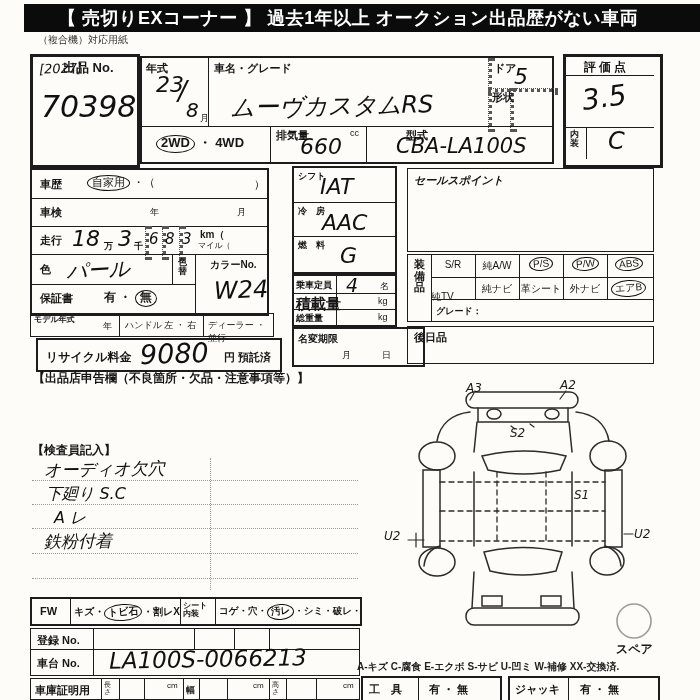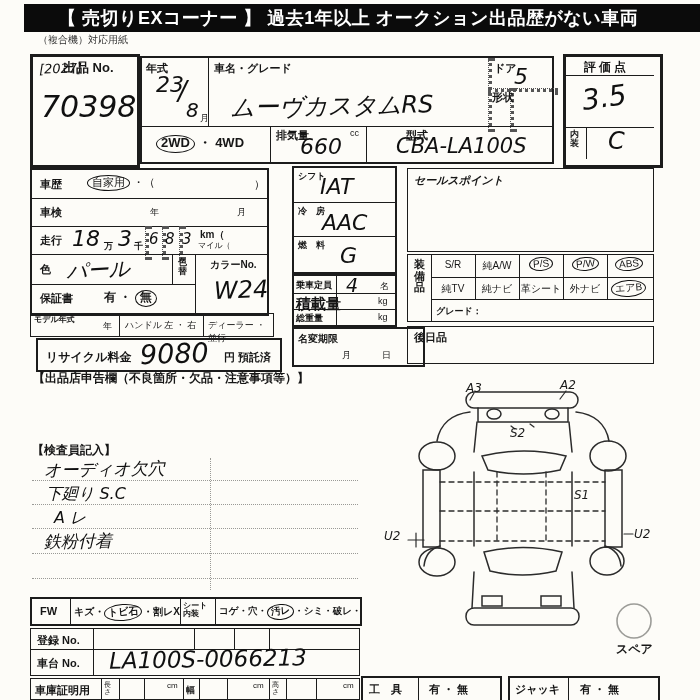--- a/index.html
+++ b/index.html
@@ -197,21 +197,21 @@
     <div class="hl" style="left:23px;top:44px;width:222px;"></div>
     <div class="vl" style="left:67px;top:0;height:44px;"></div>
     <div class="vl" style="left:111px;top:0;height:44px;"></div>
     <div class="vl" style="left:155px;top:0;height:44px;"></div>
     <div class="vl" style="left:199px;top:0;height:44px;"></div>
     <div class="abs" style="left:23px;top:4px;width:44px;text-align:center;font-size:10px;">S/R</div>
     <div class="abs" style="left:67px;top:4px;width:44px;text-align:center;font-size:10px;">純A/W</div>
     <div class="abs" style="left:111px;top:2px;width:44px;text-align:center;font-size:10px;"><span class="eqc">P/S</span></div>
     <div class="abs" style="left:155px;top:2px;width:44px;text-align:center;font-size:10px;"><span class="eqc">P/W</span></div>
     <div class="abs" style="left:199px;top:2px;width:44px;text-align:center;font-size:10px;"><span class="eqc">ABS</span></div>
-    <div class="abs" style="left:23px;top:27px;width:44px;text-align:center;font-size:10px;">純TV</div>
+    <div class="abs" style="left:23px;top:35px;width:44px;text-align:left;font-size:10px;">純TV</div>
     <div class="abs" style="left:67px;top:27px;width:44px;text-align:center;font-size:10px;">純ナビ</div>
     <div class="abs" style="left:111px;top:27px;width:44px;text-align:center;font-size:10px;">革シート</div>
     <div class="abs" style="left:155px;top:27px;width:44px;text-align:center;font-size:10px;">外ナビ</div>
     <div class="abs" style="left:199px;top:25px;width:44px;text-align:center;font-size:10px;"><span class="eqc">エアB</span></div>
     <div class="abs" style="left:28px;top:50px;font-size:9px;font-weight:bold;">グレード：</div>
   </div>
 
   <div class="box" style="left:407px;top:326px;width:245px;height:36px;">
     <div class="abs lbl" style="left:6px;top:3px;">後日品</div>
   </div>
@@ -344,20 +344,21 @@
         <text x="466" y="392" class="mark">A3</text>
         <text x="560" y="389" class="mark">A2</text>
         <text x="510" y="437" class="mark">S2</text>
         <text x="574" y="499" class="mark">S1</text>
         <text x="384" y="540" class="mark">U2</text>
         <text x="634" y="538" class="mark">U2</text>
       </g>
   </svg>
   <div class="abs" style="left:616px;top:641px;font-size:12px;font-weight:bold;">スペア</div>
 
+  <div class="abs nowrap" style="left:357px;top:660px;font-size:10px;font-weight:bold;color:#222;">A-キズ  C-腐食  E-エクボ  S-サビ  U-凹ミ  W-補修  XX-交換済.</div>
 
   <div class="box med" style="left:361px;top:676px;width:137px;height:22px;">
     <div class="vl" style="left:55px;top:0;height:22px;"></div>
     <div class="abs lbl" style="left:6px;top:4px;">工　具</div>
     <div class="abs lbl" style="left:66px;top:4px;">有 ・ 無</div>
   </div>
   <div class="box med" style="left:508px;top:676px;width:148px;height:22px;">
     <div class="vl" style="left:58px;top:0;height:22px;"></div>
     <div class="abs lbl" style="left:5px;top:4px;">ジャッキ</div>
     <div class="abs lbl" style="left:70px;top:4px;">有 ・ 無</div>

